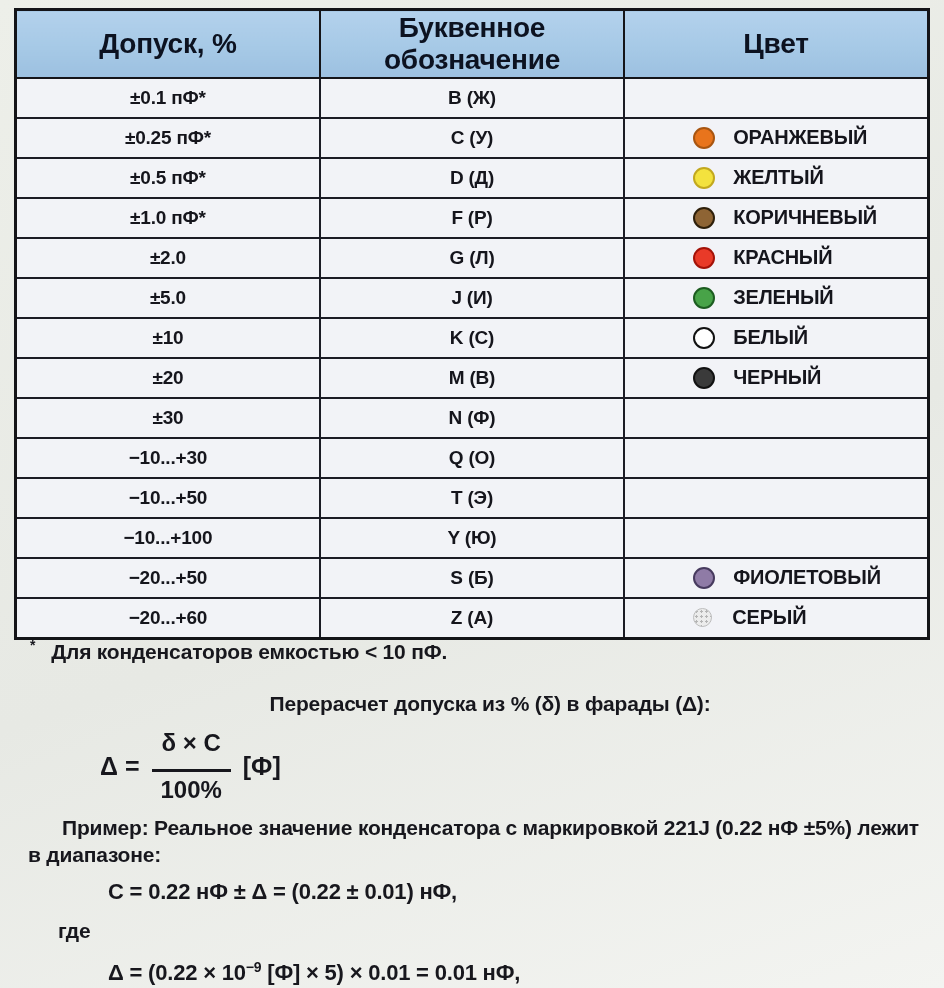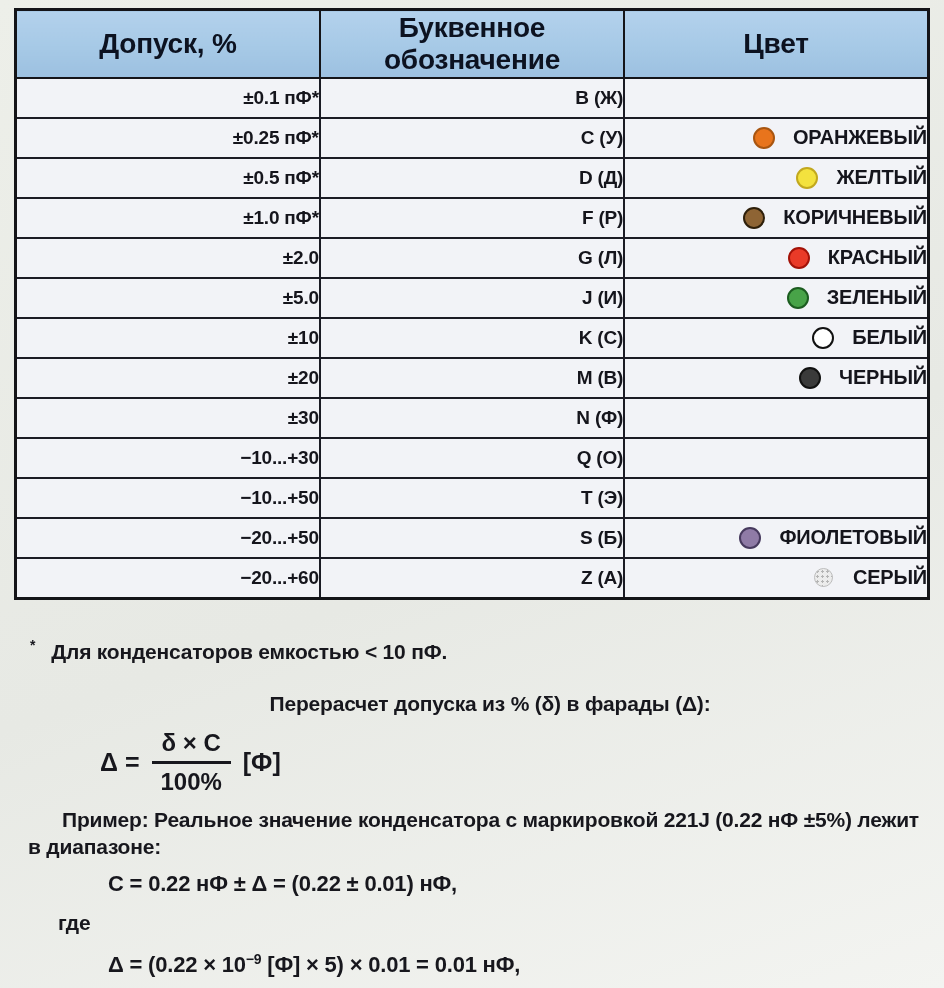--- a/index.html
+++ b/index.html
@@ -32,25 +32,25 @@
     text-align: center;
     letter-spacing: -0.2px;
     margin-top: 6px;
   }
   table.tol td {
     height: 40px;
     background: #f2f3f7;
     border: 2px solid #1b1b24;
     font-size: 19px; font-weight: 700;
     color: #15151c;
-    text-align: right;
+    text-align: center;
     letter-spacing: -0.2px;
     padding: 0;
   }
-  table.tol td.c-col { text-align: right; padding-left: 68px; }
+  table.tol td.c-col { text-align: left; padding-left: 68px; }
   .swatch {
     display: inline-block;
     width: 22px; height: 22px;
     border-radius: 50%;
     border: 2px solid #333;
     vertical-align: middle;
     margin-right: 13px;
   }
   .swatch.textured {
     width: 19px; height: 19px;
@@ -71,21 +71,21 @@
   }
   .fn { margin: 27px 0 0 22px !important; }
   .fnstar { font-size: 14px; vertical-align: 9px; margin-right: 16px; font-weight: 700; }
   .recalc { margin: 25px 0 0 20px !important; text-align: center; }
   .formula {
     display: flex; align-items: center;
     margin: 12px 0 0 92px;
     font-size: 25px; font-weight: 700; color: #17171d;
   }
   .frac { display: inline-block; text-align: center; margin: 0 12px; font-size: 24px; }
-  .frac .num { display: block; border-bottom: 3px solid #17171d; padding: 0 10px 4px; }
+  .frac .num { display: block; border-bottom: 3px solid #17171d; padding: 0 10px 12px; }
   .frac .den { display: block; padding-top: 4px; }
   .example { margin: 10px 0 0 20px !important; }
   .example .l1 { display: block; padding-left: 34px; }
   .example .l2 { display: block; }
   .eq { margin: 10px 0 0 100px !important; font-size: 22px !important; }
   .eq sup { font-size: 14px; }
   .where { margin: 12px 0 0 50px !important; }
 </style>
 </head>
 <body>
@@ -183,20 +183,28 @@
     </tr>
         <tr>
       <td class="c-tol">−10...+50</td>
       <td class="c-let">T (Э)</td>
       <td class="c-col">
         
         
       </td>
     </tr>
         <tr>
+      <td class="c-tol">−10...+100</td>
+      <td class="c-let">Y (Ю)</td>
+      <td class="c-col">
+        
+        
+      </td>
+    </tr>
+        <tr>
       <td class="c-tol">−20...+50</td>
       <td class="c-let">S (Б)</td>
       <td class="c-col">
         <span class="swatch" style="background-color: rgb(143, 123, 166); border-color: rgb(71, 58, 94);"></span>
         <span class="cname">ФИОЛЕТОВЫЙ</span>
       </td>
     </tr>
         <tr>
       <td class="c-tol">−20...+60</td>
       <td class="c-let">Z (А)</td>

